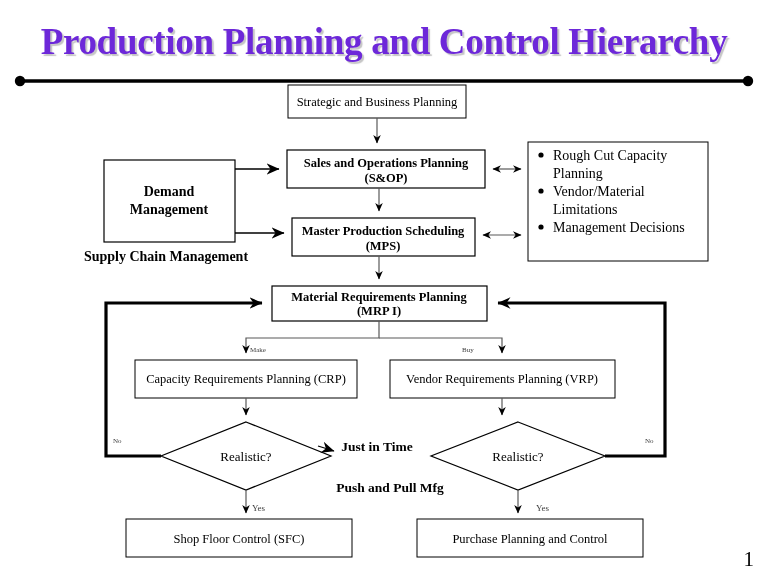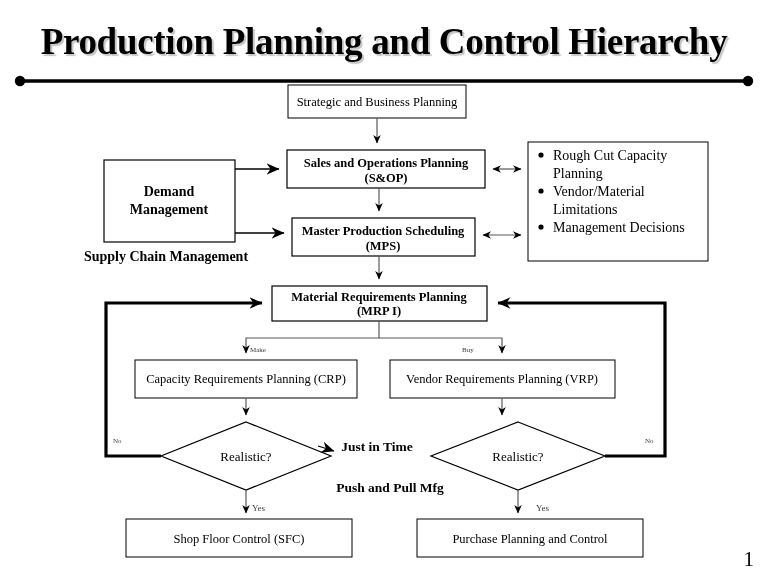--- a/index.html
+++ b/index.html
@@ -24,21 +24,21 @@
   .title {
     position: absolute;
     left: 0;
     top: 20px;
     width: 768px;
     text-align: center;
     font-family: "Liberation Serif", "DejaVu Serif", serif;
     font-weight: bold;
     font-size: 37px;
     letter-spacing: -0.3px;
-    color: #000000;
+    color: #6d28d9;
     text-shadow: 2px 2px 1px rgba(150,150,150,0.55);
     white-space: nowrap;
   }
   svg#chart {
     position: absolute;
     left: 0; top: 0;
     width: 768px;
     height: 576px;
   }
   .bx {

